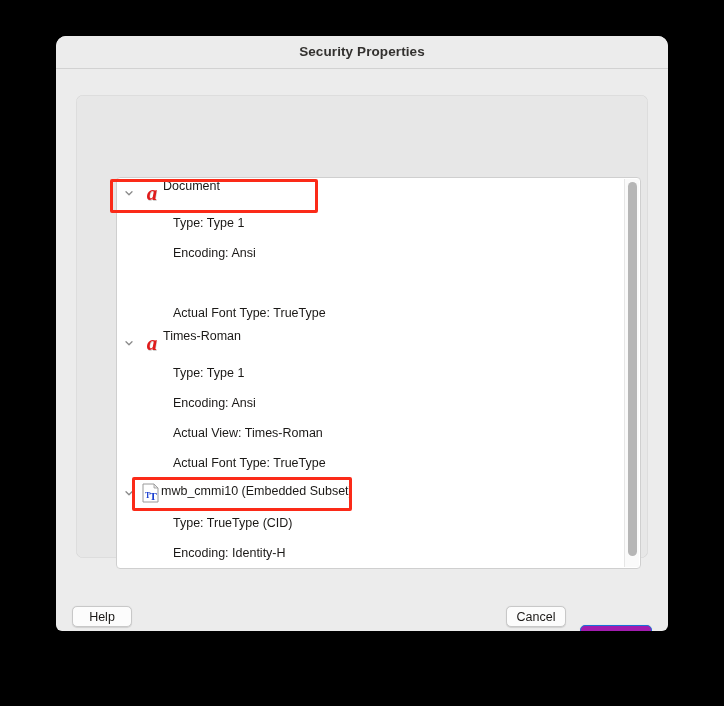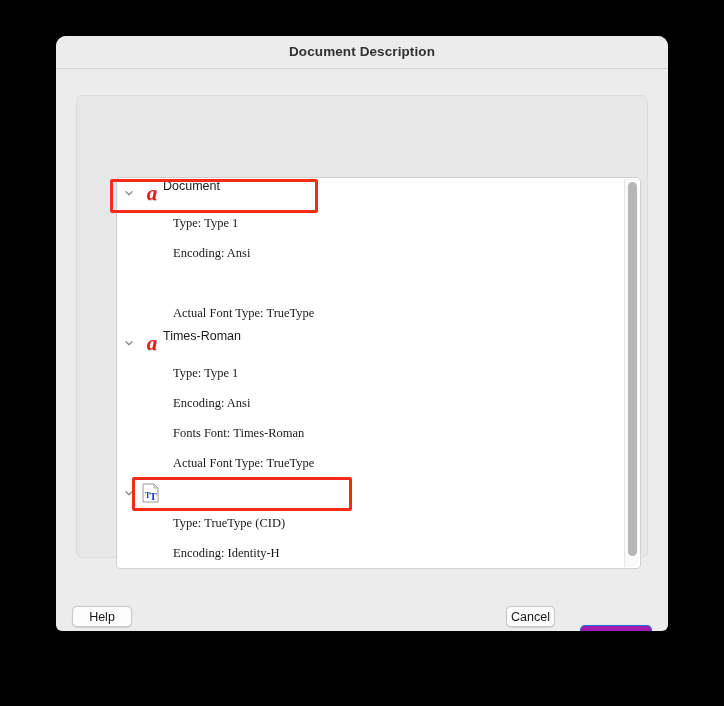--- a/index.html
+++ b/index.html
@@ -183,21 +183,20 @@
     white-space: nowrap;
   }
   .parent-label.tt { left: 44px; top: 6px; }
 
   .child-label {
     position: absolute;
     left: 56px;
     font-size: 12.5px;
     color: #1b1917;
     white-space: nowrap;
-    font-family: Liberation Serif, serif;
   }
 
   
   #scrolltrack {
     position: absolute;
     right: 1px;
     top: 1px;
     width: 15px;
     height: 388px;
     background: #fafafa;
@@ -244,30 +243,30 @@
     box-shadow: 0 0.5px 1px rgba(0,0,0,0.12);
   }
   .btn.primary {
     background: #a21caf;
     color: #ffffff;
     border: 0.5px solid #1a70d8;
     box-shadow: 0 0.5px 1px rgba(0,0,0,0.16);
     margin-top: 19px;
   }
   #btn-help   { left: 16px;  top: 570px; width: 60px; }
-  #btn-cancel { left: 450px; top: 570px; width: 49px; }
+  #btn-cancel { left: 450px; top: 570px; width: 60px; }
   #btn-ok     { left: 524px; top: 570px; width: 72px; }
 </style>
 </head>
 <body>
 
 <div id="window">
 
   <div id="titlebar">
-    <div id="title-text">Document Description</div>
+    <div id="title-text">Security Properties</div>
   </div>
 
   <div id="tabbar">
     <div id="tabstrip">
       <div class="tab">
         <span>Description</span>
       </div>
       <div class="tab-sep"></div>
       <div class="tab">
         <span>Security</span>
@@ -328,40 +327,41 @@
           <span class="parent-label">Times-Roman</span>
         </div>
 
         <div class="row" style="top:180px;">
           <span class="child-label">Type: Type 1</span>
         </div>
         <div class="row" style="top:210px;">
           <span class="child-label">Encoding: Ansi</span>
         </div>
         <div class="row" style="top:240px;">
-          <span class="child-label">Fonts Font: Times-Roman</span>
+          <span class="child-label">Actual View: Times-Roman</span>
         </div>
         <div class="row" style="top:270px;">
           <span class="child-label">Actual Font Type: TrueType</span>
         </div>
 
         <div class="row" style="top:300px;">
           <span class="chevron">
             <svg width="12" height="12" viewBox="0 0 12 12">
               <path d="M3 4.8 L6 7.8 L9 4.8" fill="none" stroke="#8a8a8a" stroke-width="1.3" stroke-linecap="round" stroke-linejoin="round"></path>
             </svg>
           </span>
           <span class="font-icon-tt">
             <svg width="18" height="20" viewBox="0 0 18 20">
               <path d="M1 1 H12 L16 5 V19 H1 Z" fill="#ffffff" stroke="#9a9a9a" stroke-width="1"></path>
               <path d="M12 1 V5 H16 Z" fill="#e8e8e8" stroke="#9a9a9a" stroke-width="0.8"></path>
               <text x="3" y="15" font-family="Liberation Serif, serif" font-size="8" font-weight="bold" fill="#1a3fd0">T</text>
               <text x="7.5" y="16.5" font-family="Liberation Serif, serif" font-size="11" font-weight="bold" fill="#1a3fd0">T</text>
             </svg>
           </span>
+          <span class="parent-label tt">mwb_cmmi10 (Embedded Subset)</span>
         </div>
 
         <div class="row" style="top:330px;padding-left:28px;">
           <span class="child-label">Type: TrueType (CID)</span>
         </div>
         <div class="row" style="top:360px;">
           <span class="child-label">Encoding: Identity-H</span>
         </div>
 
       </div>

